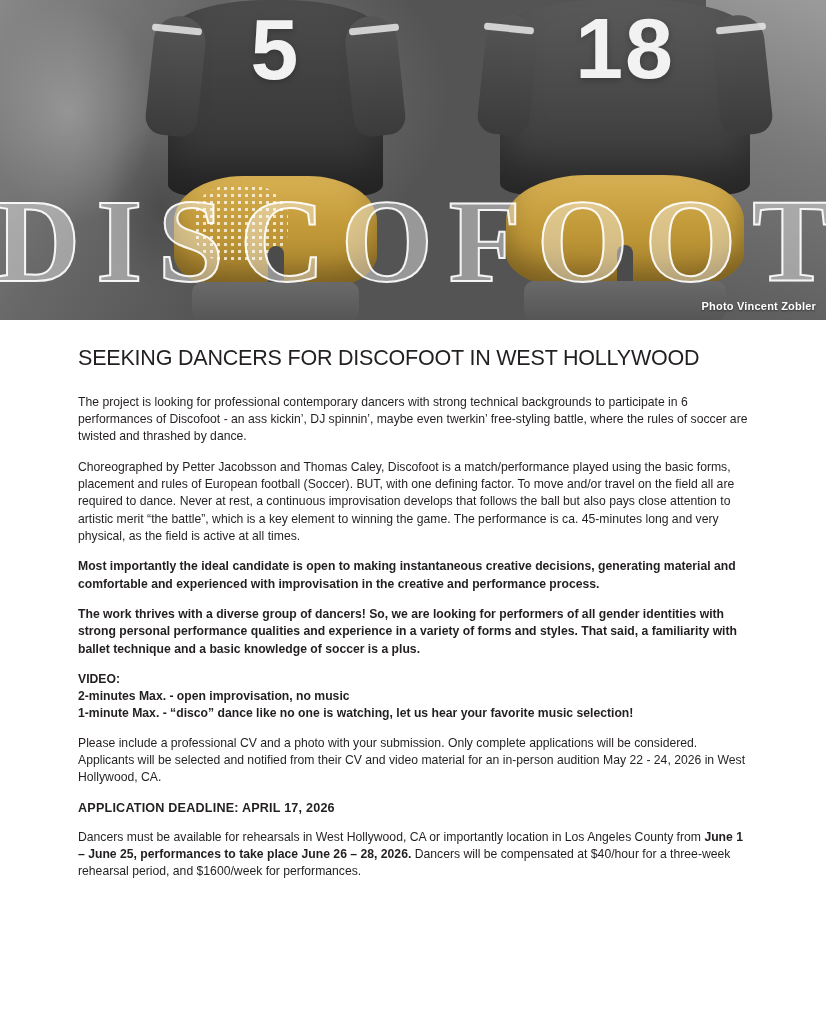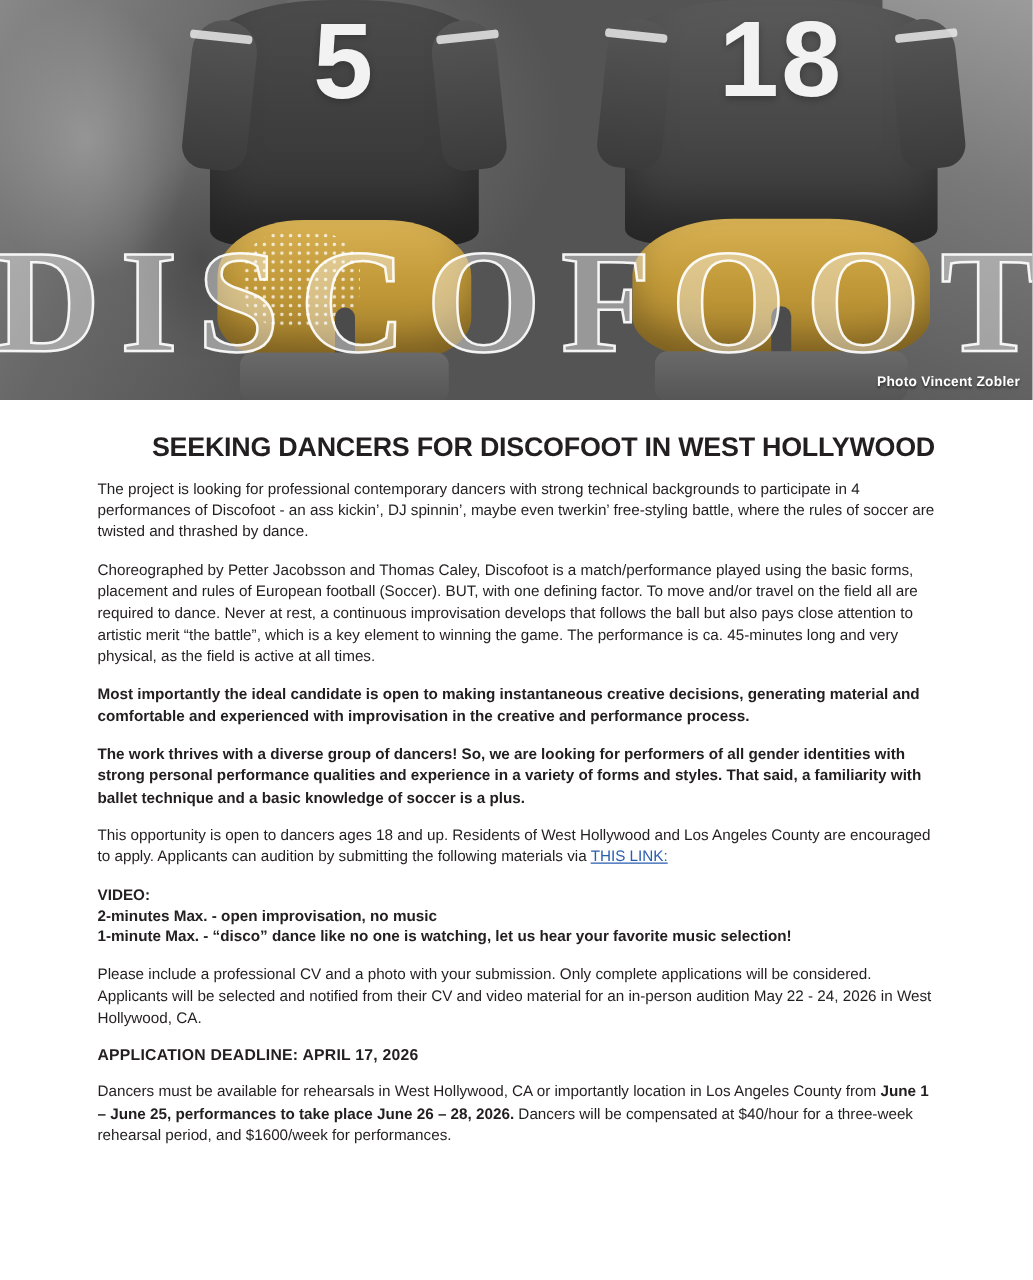--- a/index.html
+++ b/index.html
@@ -170,27 +170,26 @@
     letter-spacing: .2px;
     text-shadow: 0 1px 2px rgba(0,0,0,.5);
     font-weight: bold;
   }
 
   
   .content {
     padding: 26px 78px 0 78px;
   }
   h1.headline {
-    margin: 0 0 11px 0;
+    margin: 0 0 22px 0;
     font-size: 21.5px;
-    font-weight: bold;
+    font-weight: normal;
     letter-spacing: -0.2px;
     color: #231f20;
     line-height: 1.2;
-    text-align: right;
   }
   p.para {
     margin: 0 0 13px 0;
     font-size: 12.2px;
     line-height: 1.42;
     color: #231f20;
   }
   p.bold { font-weight: bold; }
   .nomargin { margin-bottom: 0; }
   .link {
@@ -251,27 +250,26 @@
       <div class="legs"></div>
     </div>
 
     <div class="wordmark">DISCOFOOT</div>
     <div class="photo-credit">Photo Vincent Zobler</div>
   </div>
 
   <div class="content">
     <h1 class="headline">SEEKING DANCERS FOR DISCOFOOT IN WEST HOLLYWOOD</h1>
 
-    <p class="para">The project is looking for professional contemporary dancers with strong technical backgrounds to participate in 4 performances of Discofoot - an ass kickin’, DJ spinnin’, maybe even twerkin’ free-styling battle, where the rules of soccer are twisted and thrashed by dance.</p>
+    <p class="para">The project is looking for professional contemporary dancers with strong technical backgrounds to participate in 6 performances of Discofoot - an ass kickin’, DJ spinnin’, maybe even twerkin’ free-styling battle, where the rules of soccer are twisted and thrashed by dance.</p>
     <p class="para">Choreographed by Petter Jacobsson and Thomas Caley, Discofoot is a match/performance played using the basic forms, placement and rules of European football (Soccer). BUT, with one defining factor. To move and/or travel on the field all are required to dance. Never at rest, a continuous improvisation develops that follows the ball but also pays close attention to artistic merit “the battle”, which is a key element to winning the game. The performance is ca. 45-minutes long and very physical, as the field is active at all times.</p>
 
     <p class="para bold">Most importantly the ideal candidate is open to making instantaneous creative decisions, generating material and comfortable and experienced with improvisation in the creative and performance process.</p>
     <p class="para bold">The work thrives with a diverse group of dancers! So, we are looking for performers of all gender identities with strong personal performance qualities and experience in a variety of forms and styles. That said, a familiarity with ballet technique and a basic knowledge of soccer is a plus.</p>
 
-    <p class="para nomargin"><span>This opportunity is open to dancers ages 18 and up. Residents of West Hollywood and Los Angeles County are encouraged to apply.  Applicants can audition by submitting the following materials via </span><a class="link" href="#">THIS LINK:</a></p>
 
     <div class="video-block">
       <div>VIDEO:</div>
       <div>2-minutes Max. - open improvisation, no music</div>
       <div>1-minute  Max. - “disco” dance like no one is watching, let us hear your favorite music  selection!</div>
     </div>
 
     <p class="para">Please include a professional CV and a photo with your submission. Only complete applications will be considered. Applicants will be selected and notified from their CV and video material for an in-person audition May 22 - 24, 2026 in West Hollywood, CA.</p>
 
     <div class="deadline">APPLICATION DEADLINE: APRIL 17, 2026</div>

